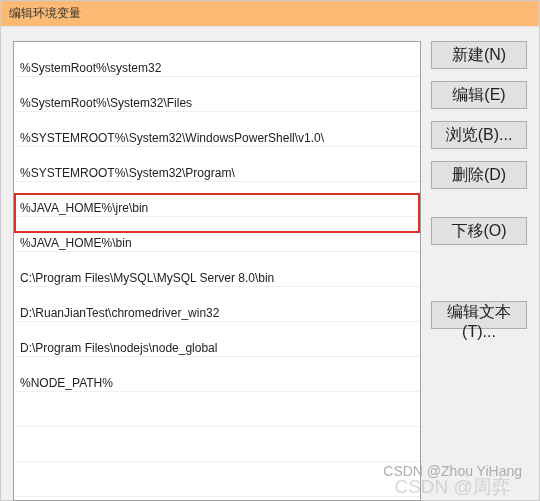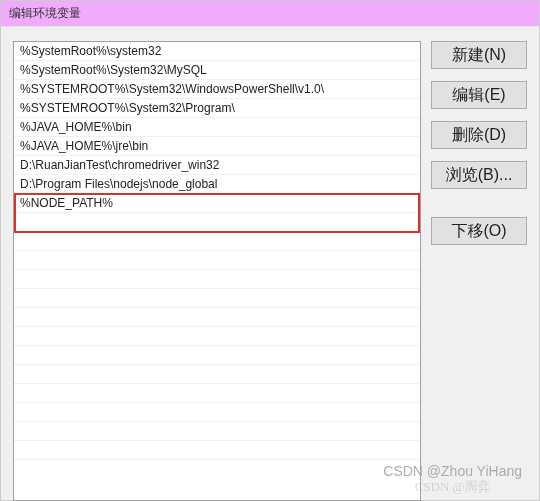--- a/index.html
+++ b/index.html
@@ -24,41 +24,41 @@
       display: flex;
       flex-direction: column;
     }
     .titlebar {
       height: 26px;
       padding: 4px 8px;
       font-size: 12px;
       color: #333;
       display: flex;
       align-items: center;
-      background: #f0abfc;
+      background: #fdba74;
       border-bottom: 1px solid #e5e5e5;
     }
     .content {
       flex: 1;
       display: flex;
       padding: 14px 10px 10px 12px;
       gap: 10px;
     }
     .listbox {
       width: 408px;
       height: 460px;
       background: #fff;
       border: 1px solid #a0a0a0;
       overflow: hidden;
       position: relative;
     }
     .list-item {
       height: 19px;
       line-height: 19px;
-      padding: 0 6px;
+      padding: 17px 6px;
       font-size: 12px;
       color: #222;
       border-bottom: 1px solid #f0f0f0;
       white-space: nowrap;
       overflow: hidden;
     }
     .highlight-box {
       position: absolute;
       border: 2px solid #d8322b;
       pointer-events: none;
@@ -85,40 +85,40 @@
       right: 18px;
       bottom: 6px;
       color: rgba(160,160,160,0.85);
       font-size: 14px;
       pointer-events: none;
       text-align: center;
       line-height: 16px;
     }
     .watermark .faint {
       color: rgba(190,190,190,0.6);
-      font-size: 13px;
-      font-family: Liberation Serif, serif;
+      font-size: 19px;
     }
   </style>
 </head>
 <body>
 
 <div class="window">
   <div class="titlebar">
     <span>编辑环境变量</span>
   </div>
   <div class="content">
     <div class="listbox" id="listbox">
 
       <div class="list-item">%SystemRoot%\system32</div>
-        <div class="list-item">%SystemRoot%\System32\MySQL</div>
+        <div class="list-item">%SystemRoot%\System32\Files</div>
         <div class="list-item">%SYSTEMROOT%\System32\WindowsPowerShell\v1.0\</div>
         <div class="list-item">%SYSTEMROOT%\System32\Program\</div>
+        <div class="list-item">%JAVA_HOME%\jre\bin</div>
         <div class="list-item">%JAVA_HOME%\bin</div>
-        <div class="list-item">%JAVA_HOME%\jre\bin</div>
+        <div class="list-item">C:\Program Files\MySQL\MySQL Server 8.0\bin</div>
         <div class="list-item">D:\RuanJianTest\chromedriver_win32</div>
         <div class="list-item">D:\Program Files\nodejs\node_global</div>
         <div class="list-item">%NODE_PATH%</div>
         <div class="list-item"></div>
         <div class="list-item"></div>
         <div class="list-item"></div>
         <div class="list-item"></div>
         <div class="list-item"></div>
         <div class="list-item"></div>
         <div class="list-item"></div>
@@ -126,25 +126,26 @@
         <div class="list-item"></div>
         <div class="list-item"></div>
         <div class="list-item"></div>
         <div class="list-item"></div>
         <div class="list-item"></div>
         <div class="highlight-box" id="highlight" style="left: 0px; right: 0px; top: 151px; height: 40px;"></div>
     </div>
     <div class="button-col">
       <button class="btn">新建(N)</button>
       <button class="btn">编辑(E)</button>
+      <button class="btn">浏览(B)...</button>
       <button class="btn">删除(D)</button>
-      <button class="btn">浏览(B)...</button>
       <div class="spacer-sm"></div>
       <button class="btn">下移(O)</button>
       <div class="spacer-lg"></div>
+      <button class="btn">编辑文本(T)...</button>
     </div>
   </div>
 </div>
 
 <div class="watermark">
   <div>CSDN @Zhou YiHang</div>
   <div class="faint">CSDN @周弈</div>
 </div>
 
 </body></html>

